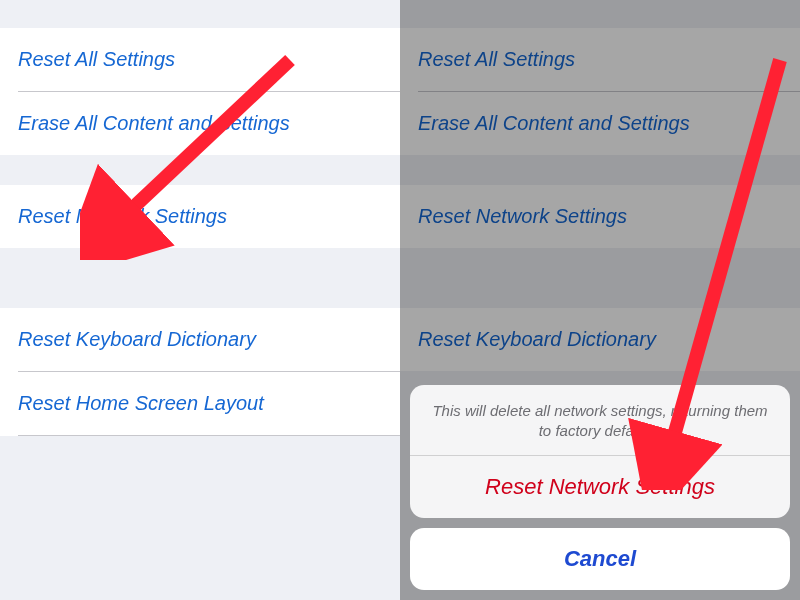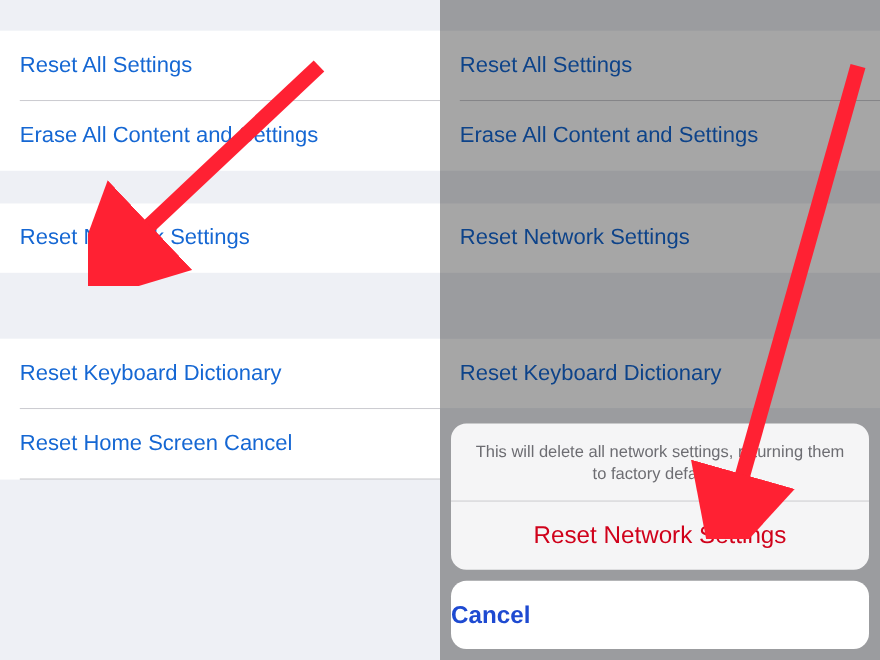--- a/index.html
+++ b/index.html
@@ -1,19 +1,19 @@
 <!DOCTYPE html>
 <html><head>
 <meta charset="utf-8">
 <style>
   * { box-sizing: border-box; margin: 0; padding: 0; }
   html, body { width: 800px; height: 600px; overflow: hidden; font-family: -apple-system, "Helvetica Neue", Helvetica, Arial, sans-serif; }
   body { display: flex; background: #fff; }
 
-  .panel { width: 400px; height: 600px; position: relative; }
+  .panel { width: 400px; height: 600px; position: relative; font-style: italic; }
   .panel-left { background: #eef0f5; }
   .panel-right { background: #eef0f5; }
 
   .list { display: flex; flex-direction: column; }
   .group { background: #fff; }
   .group.single { margin-bottom: 30px; }
   .group + .group { margin-top: 30px; }
 
   .row {
     padding: 20px 18px;
@@ -59,21 +59,21 @@
     cursor: pointer;
   }
   .sheet-btn.destructive { color: #d0021b; }
   .cancel-sheet {
     margin-top: 10px;
     background: #fff;
     border-radius: 14px;
   }
   .cancel-btn {
     padding: 18px 0;
-    text-align: left;
+    text-align: center;
     font-size: 22px;
     font-weight: 600;
     color: #1e4ad1;
     cursor: pointer;
   }
 
   
   .arrow { position: absolute; pointer-events: none; }
   .arrow svg { display:block; }
 </style>
@@ -86,21 +86,21 @@
       <div class="row">Reset All Settings</div>
       <div class="divider"></div>
       <div class="row">Erase All Content and Settings</div>
     </div>
     <div class="group single">
       <div class="row">Reset Network Settings</div>
     </div>
     <div class="group">
       <div class="row">Reset Keyboard Dictionary</div>
       <div class="divider"></div>
-      <div class="row">Reset Home Screen Cancel</div>
+      <div class="row">Reset Home Screen Layout</div>
       <div class="divider"></div>
     </div>
   </div>
 
   <div class="arrow" style="left:80px; top:40px;">
     <svg width="230" height="220" viewBox="0 0 230 220">
       <defs>
         <marker id="ah1" viewBox="0 0 10 10" refX="2" refY="5" markerWidth="8" markerHeight="8" orient="auto">
           <path d="M0,0 L10,5 L0,10 Z" fill="#ff2133"></path>
         </marker>

